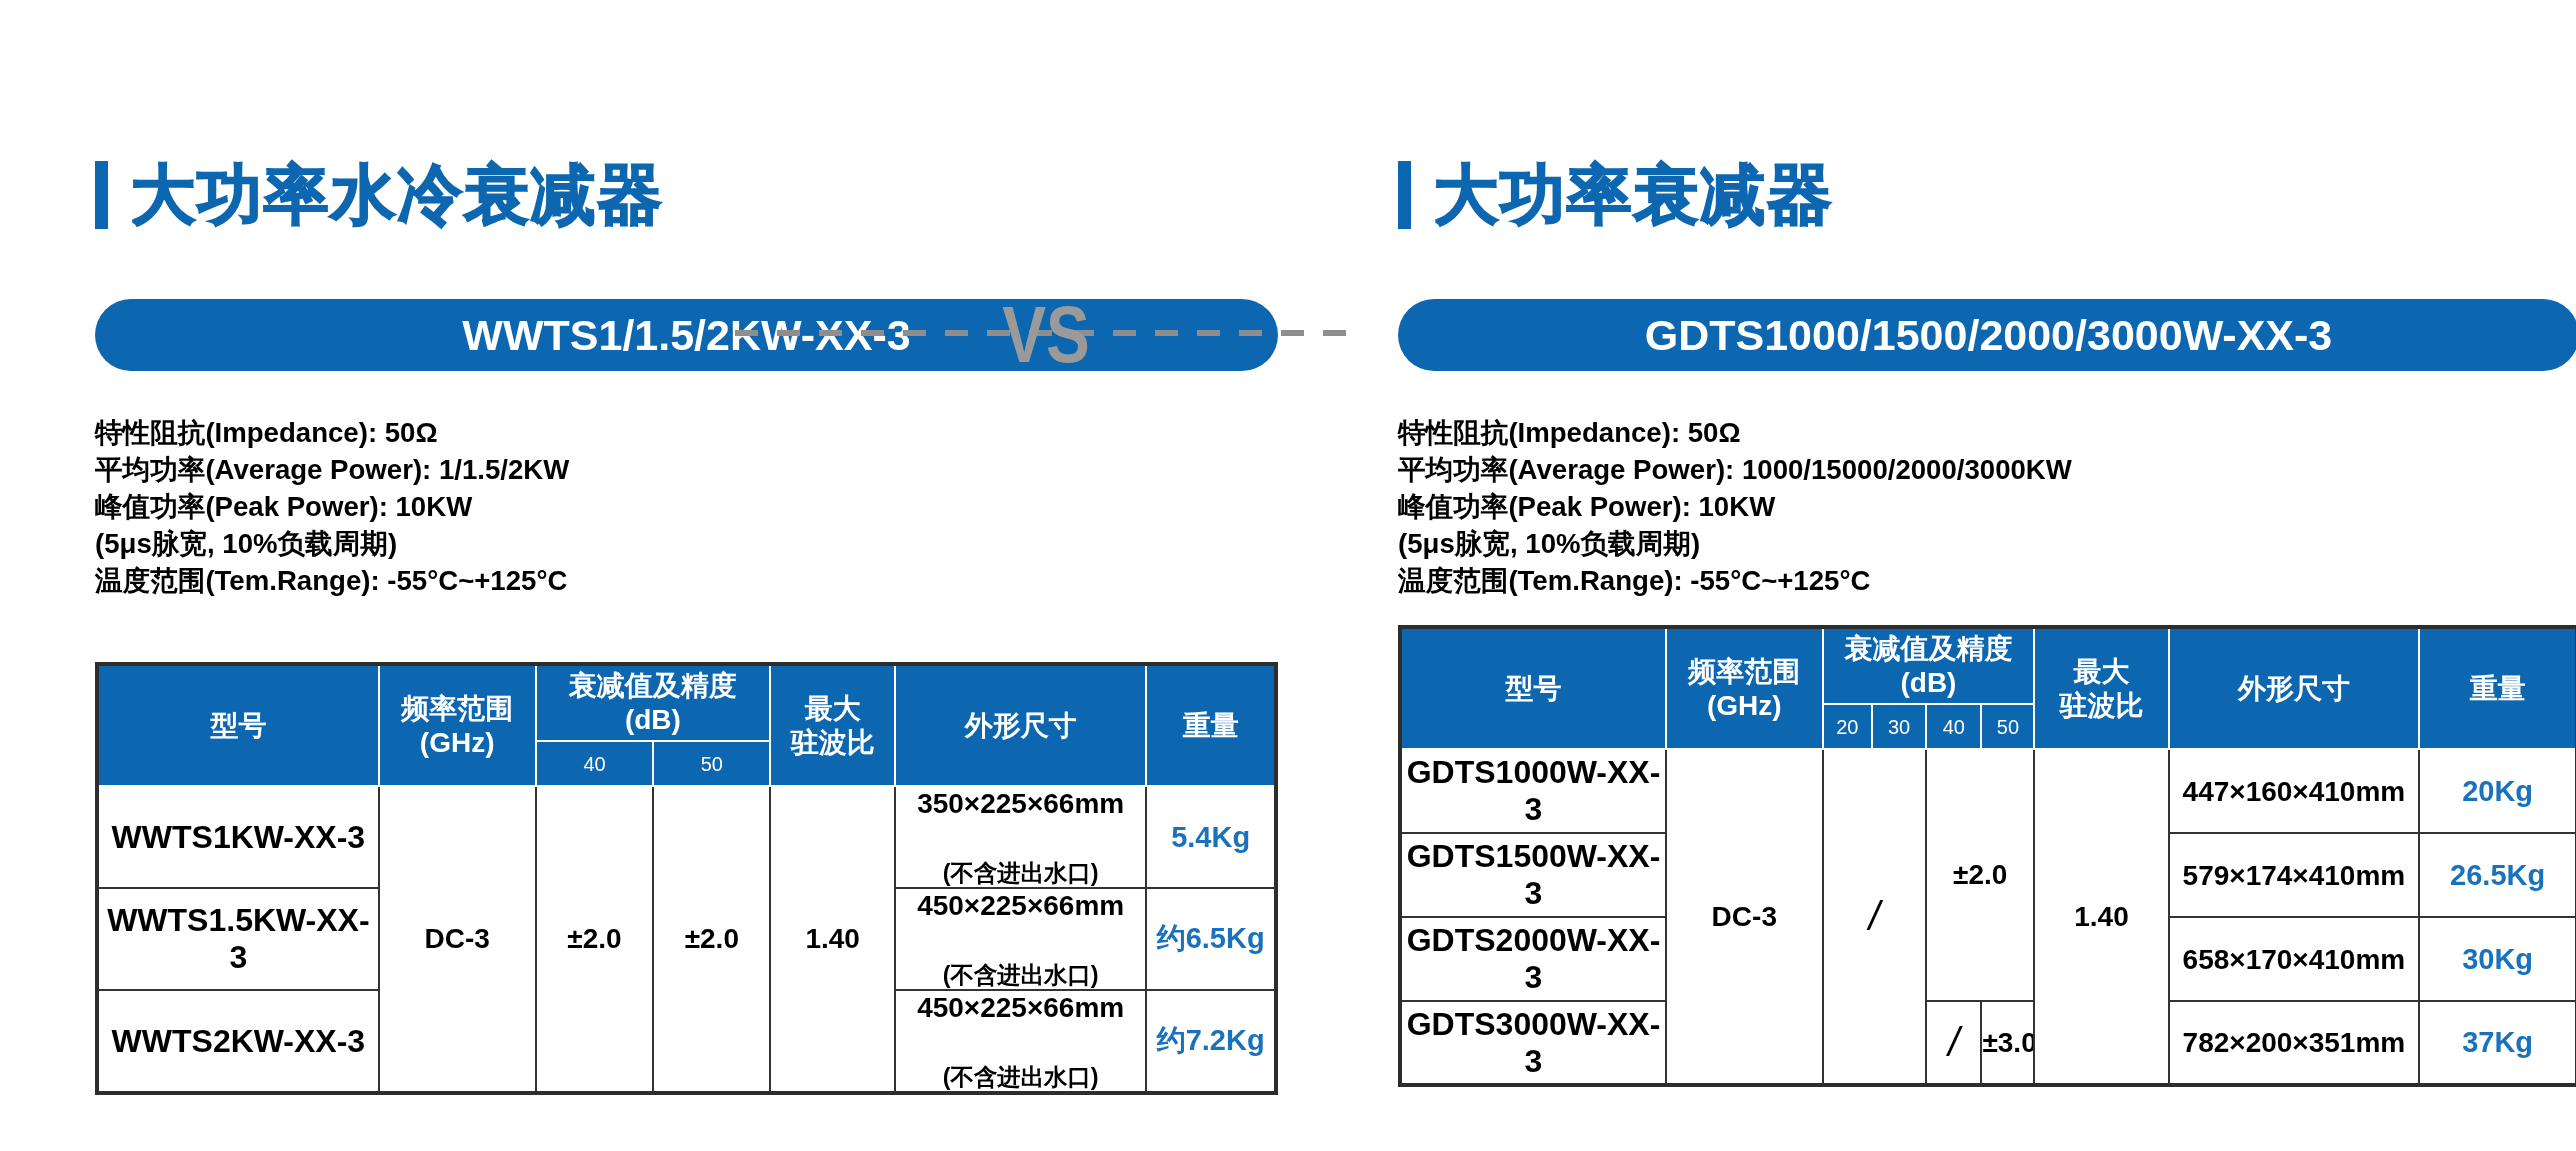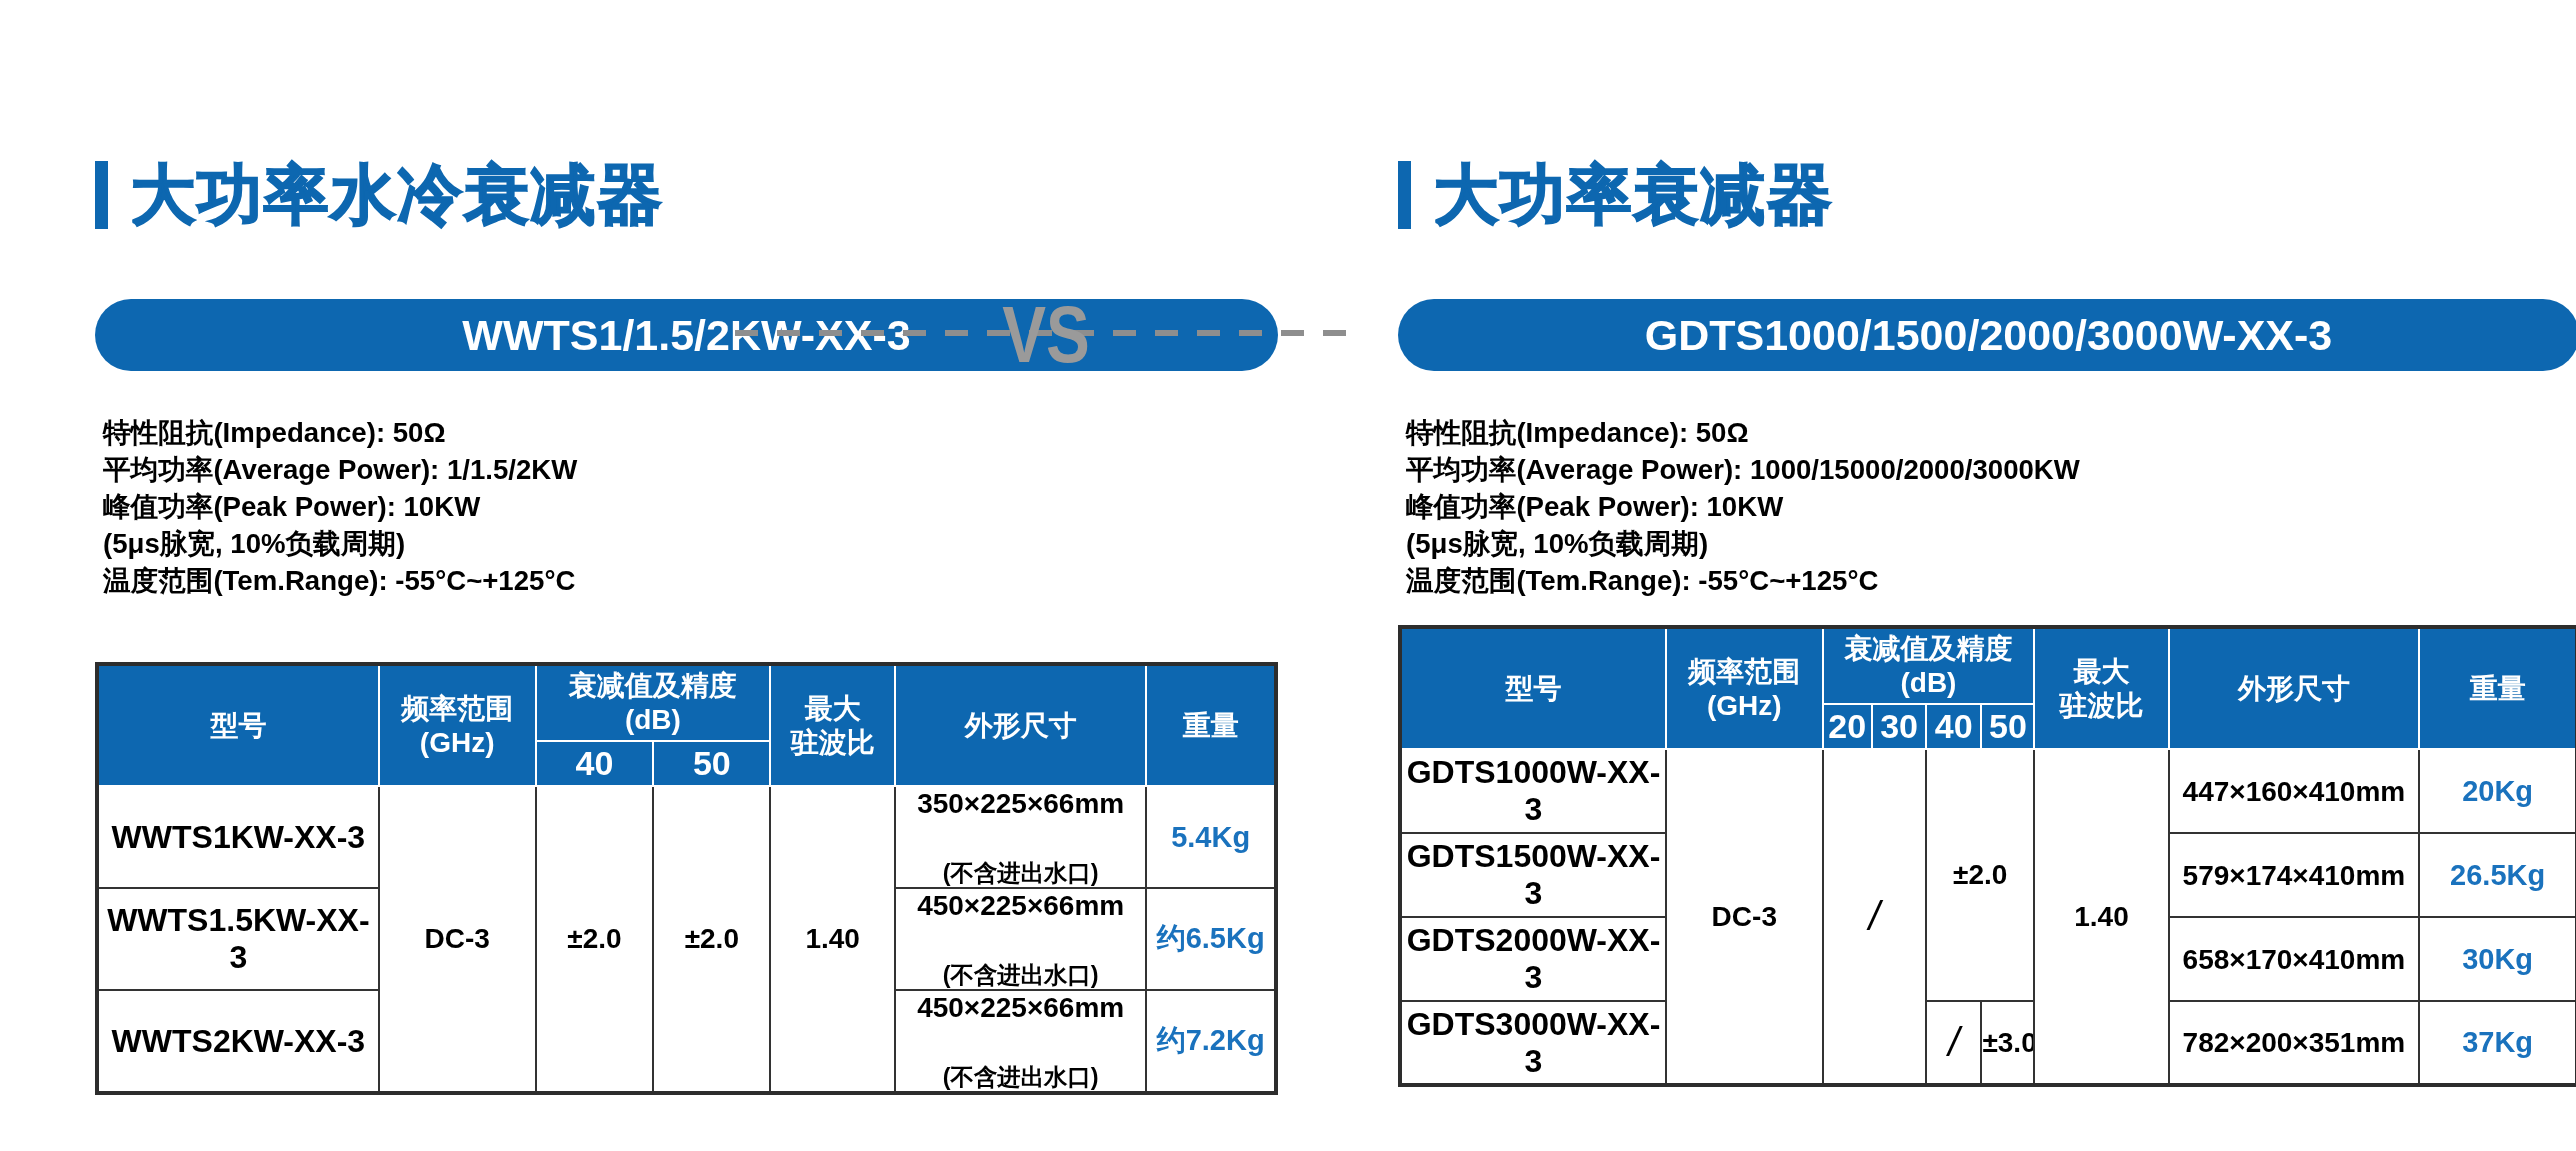--- a/index.html
+++ b/index.html
@@ -16,33 +16,33 @@
   .title-bar { width:13.4px; height:68px; background:#0d67b0; flex:0 0 auto; }
   .sec-title { font-size:65px; font-weight:bold; color:#0d67b0; letter-spacing:1.7px;
                -webkit-text-stroke:1.7px #0d67b0; white-space:nowrap; }
 
   
   .pill { margin-top:65px; height:72px; border-radius:36px; background:#0d67b0;
           display:flex; align-items:center; justify-content:center; }
   .pill span { color:#fff; font-size:43px; font-weight:bold; letter-spacing:0px; white-space:nowrap; }
 
   
-  .specs { margin-top:43px;margin-left:8px; }
+  .specs { margin-top:43px; }
   .specs p { font-size:27.6px; line-height:37px; color:#000; font-weight:600; white-space:nowrap; }
 
   
   .table-wrap.left-t  { margin-top:63px; }
   .table-wrap.right-t { margin-top:26px; }
   table { width:100%; border-collapse:collapse; table-layout:fixed;
           border:4.2px solid #2d2d2d; }
   th, td { text-align:center; vertical-align:middle; overflow:hidden; }
   th { background:#0d67b0; color:#ffffff; font-weight:bold; font-size:28px;
        border:2.5px solid #ffffff; line-height:1.2; }
   .h2line { white-space:pre-line; }
-  .subnum { font-size:34px; font-weight:bold; }
+  .subnum { font-size:20px; font-weight:normal; }
   td { border:2.5px solid #333333; background:#ffffff; color:#000;
        font-size:28px; font-weight:600; }
   tr.hrow1 { height:77px; }
   tr.hrow2 { height:45px; }
   tr.brow  { height:84px; }
   td.model { font-size:32px; letter-spacing:0px; }
   td.dims  .d1 { font-size:28px; line-height:33px; font-weight:600; }
   td.dims  .d2 { font-size:23.4px; line-height:28px; font-weight:600;margin-top:39px; }
   td.weight { color:#1a72bd; font-size:29px; font-weight:bold; }
   td.slash { font-size:40px; font-weight:500; font-style:italic; }

